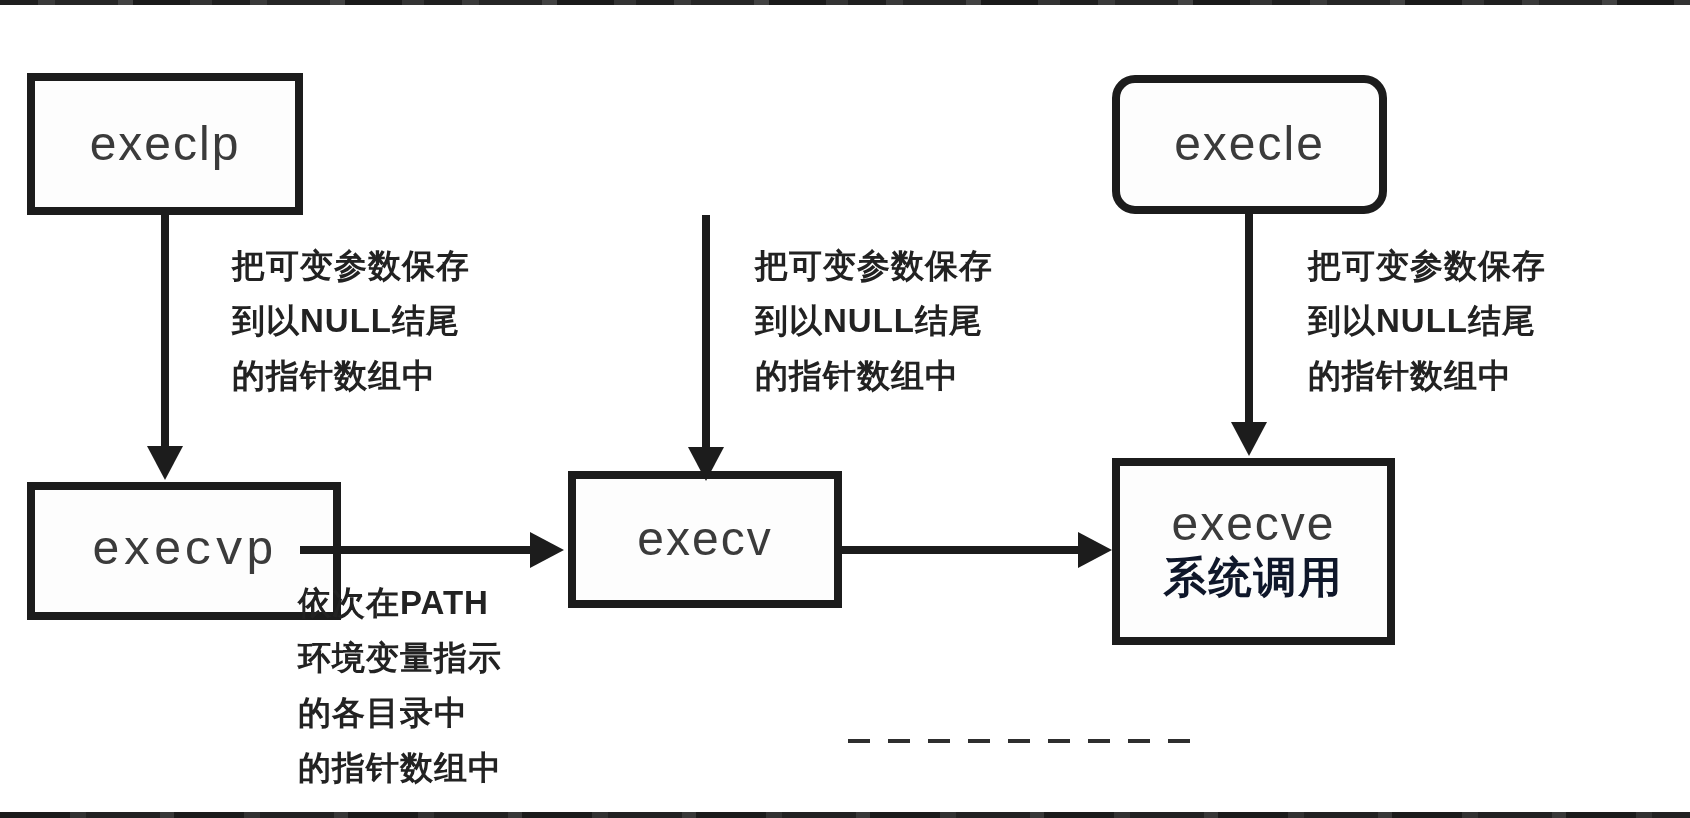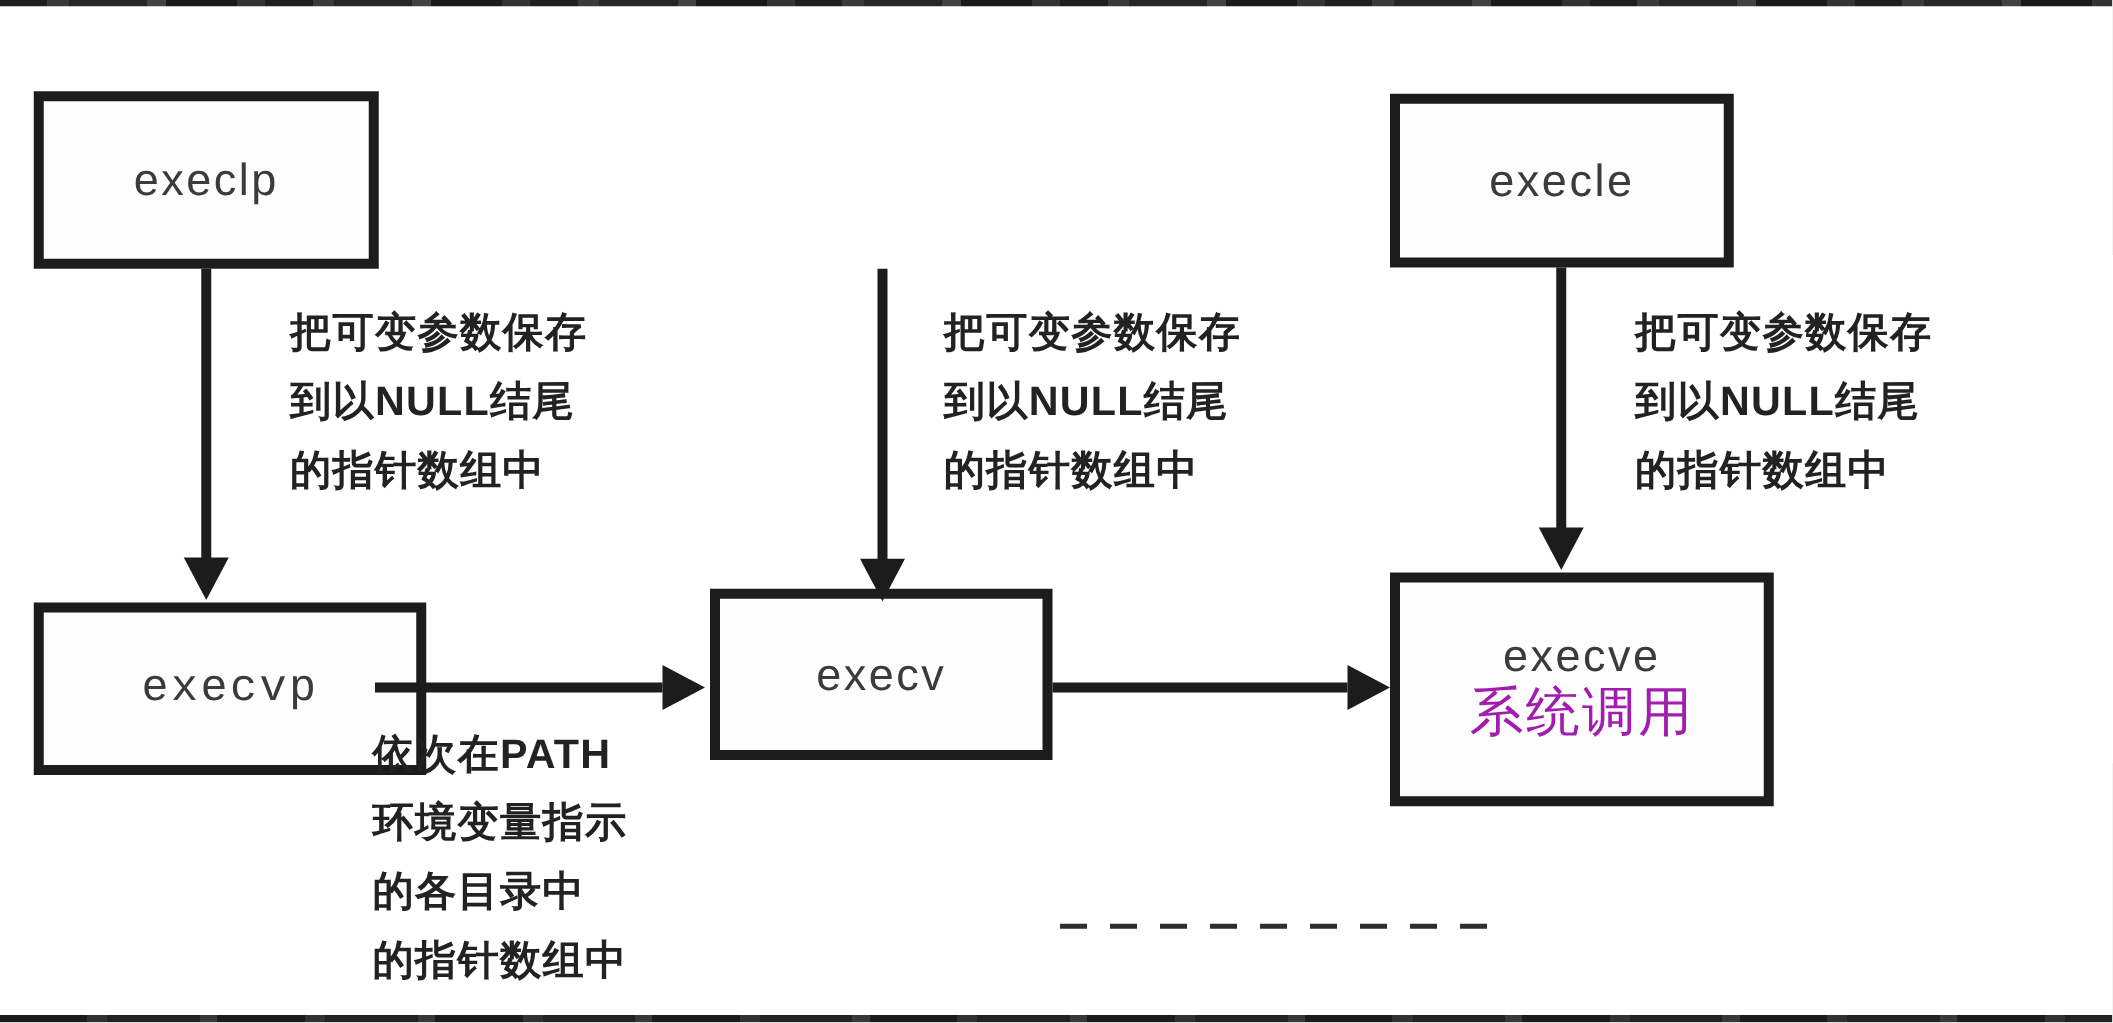--- a/index.html
+++ b/index.html
@@ -37,38 +37,38 @@
   .node{
     position:absolute;
     box-sizing:border-box;
     border:8px solid var(--line);
     background:var(--node-fill);
     display:flex;flex-direction:column;
     align-items:center;justify-content:center;
     color:var(--node-label);
   }
   .node .label{
-    font-size:36px;
+    font-size:48px;
     letter-spacing:2px;
     color:var(--node-label);
     line-height:1.1;
   }
   .node .sublabel{
     font-size:43px;
-    font-weight:400;
-    color:#a21caf;
+    font-weight:700;
+    color:#0f172a;
     letter-spacing:2px;
     line-height:1.25;
   }
   #node-execlp{left:27px;top:73px;width:276px;height:142px;}
   #node-execl {left:568px;top:75px;width:276px;height:140px;}
-  #node-execle{left:1112px;top:75px;width:275px;height:139px;}
+  #node-execle{left:1112px;top:75px;width:275px;height:139px;border-radius:23px;}
   #node-execvp{left:27px;top:482px;width:314px;height:138px;font-family:Liberation Mono, monospace;}
   #node-execv {left:568px;top:471px;width:274px;height:137px;}
-  #node-execve{left:1112px;top:458px;width:307px;height:187px;}
+  #node-execve{left:1112px;top:458px;width:283px;height:187px;}
   
   .hline,.vline{position:absolute;background:var(--line);}
   .head-down{
     position:absolute;width:0;height:0;
     border-left:18px solid transparent;
     border-right:18px solid transparent;
     border-top:34px solid var(--line);
   }
   .head-right{
     position:absolute;width:0;height:0;

